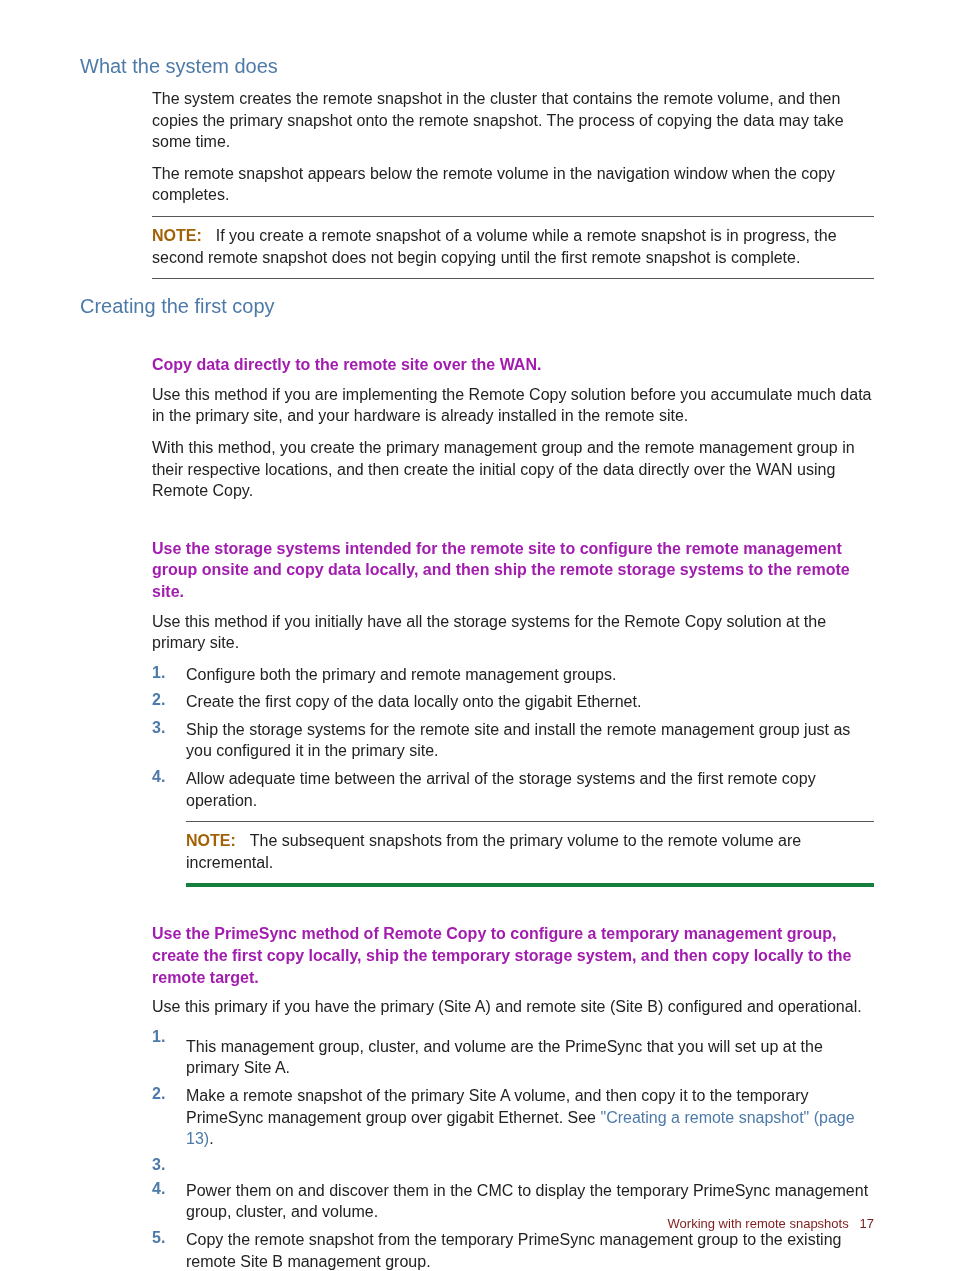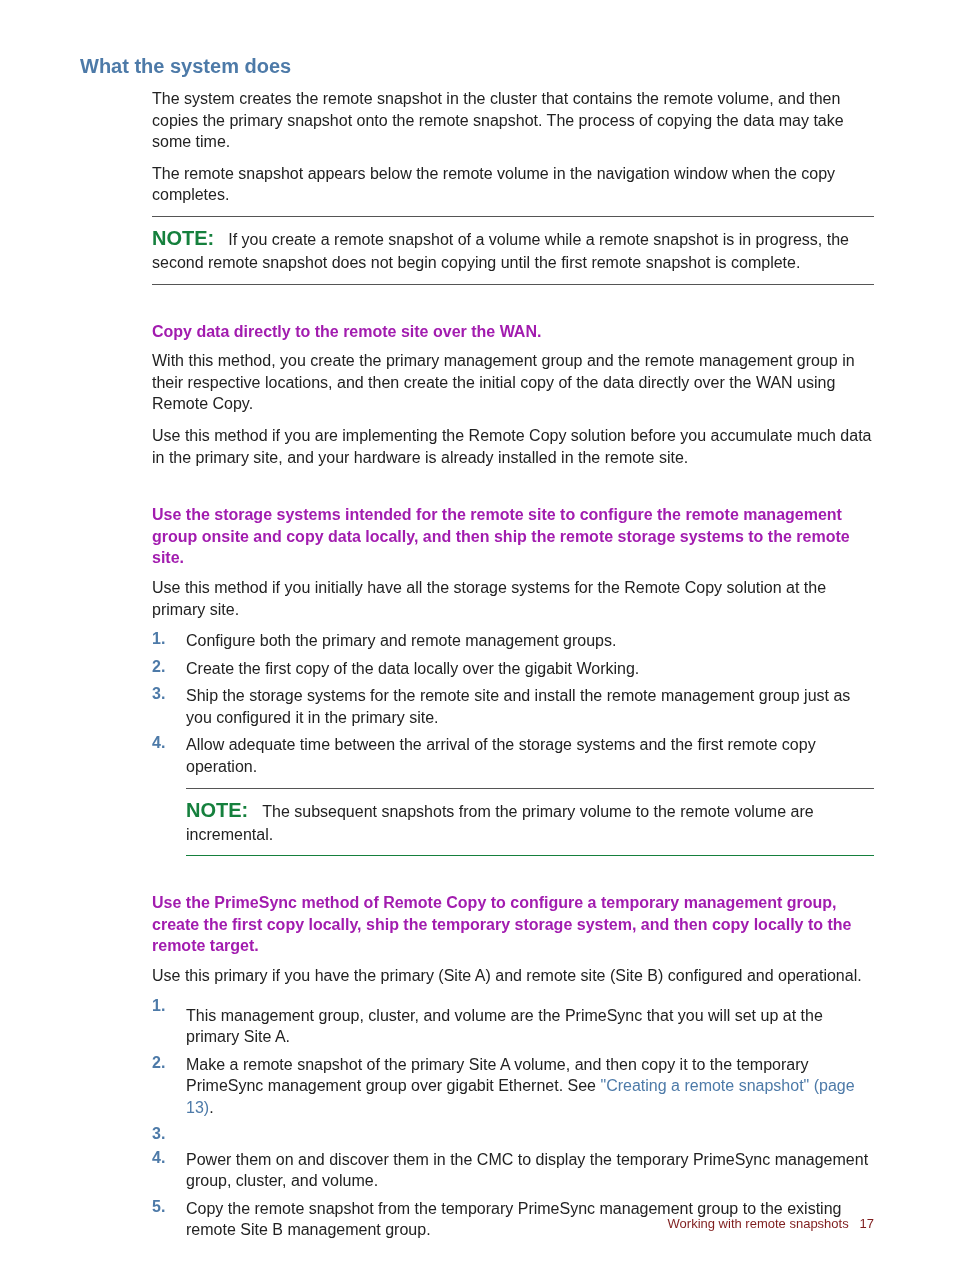--- a/index.html
+++ b/index.html
@@ -8,21 +8,21 @@
     height: 1271px;
     background: #fff;
     font-family: Arial, Helvetica, sans-serif;
     color: #000;
     padding: 55px 80px 40px 80px;
     position: relative;
   }
   .section-heading {
     color: #4d7aa8;
     font-size: 20px;
-    font-weight: bold;
+    font-weight: normal;
     margin-bottom: 10px;
   }
   .content-block {
     padding-left: 72px;
   }
   .para {
     font-size: 16px;
     line-height: 1.35;
     margin-bottom: 10px;
     color: #222;
@@ -37,22 +37,22 @@
   }
   .note-box {
     border-top: 1px solid #555;
     border-bottom: 1px solid #555;
     padding: 8px 0 10px 0;
     margin-top: 6px;
     margin-bottom: 14px;
   }
   .note-label {
     font-weight: bold;
-    color: #15803d;
-    font-size: 20px;
+    color: #a16207;
+    font-size: 16px;
     margin-right: 14px;
   }
   .note-text {
     font-size: 16px;
     line-height: 1.35;
     color: #222;
   }
   .ol {
     list-style: none;
     padding-left: 0;
@@ -88,21 +88,21 @@
     position: absolute;
     bottom: 40px;
     right: 80px;
     font-size: 13px;
     color: #7f1d1d;
   }
   .sec2 { margin-top: 16px; }
   .ol-nested-note {
     margin-left: 34px;
     border-top: 1px solid #555;
-    border-bottom: 1px solid #15803d;
+    border-bottom: 4px solid #15803d;
     padding: 8px 0 10px 0;
     margin-top: 8px;
     margin-bottom: 14px;
   }
 </style>
 </head>
 <body>
 
 <div>
   <h2 class="section-heading">What the system does</h2>
@@ -111,37 +111,38 @@
     <p class="para">The remote snapshot appears below the remote volume in the navigation window when the copy completes.</p>
     <div class="note-box">
       <p class="note-text">
         <span class="note-label">NOTE:</span><span>If you create a remote snapshot of a volume while a remote snapshot is in progress, the second remote snapshot does not begin copying until the first remote snapshot is complete.</span>
       </p>
     </div>
   </div>
 </div>
 
 <div class="sec2">
+  <h2 class="section-heading">Creating the first copy</h2>
   <div class="content-block">
 
     <p class="bold-para">Copy data directly to the remote site over the WAN.</p>
+    <p class="para">Use this method if you are implementing the Remote Copy solution before you accumulate much data in the primary site, and your hardware is already installed in the remote site.</p>
     <p class="para">With this method, you create the primary management group and the remote management group in their respective locations, and then create the initial copy of the data directly over the WAN using Remote Copy.</p>
-    <p class="para">Use this method if you are implementing the Remote Copy solution before you accumulate much data in the primary site, and your hardware is already installed in the remote site.</p>
 
     <p class="bold-para">Use the storage systems intended for the remote site to configure the remote management group onsite and copy data locally, and then ship the remote storage systems to the remote site.</p>
     <p class="para">Use this method if you initially have all the storage systems for the Remote Copy solution at the primary site.</p>
 
     <ul class="ol">
       <li>
         <span class="ol-num">1.</span>
         <span class="ol-text">Configure both the primary and remote management groups.</span>
       </li>
       <li>
         <span class="ol-num">2.</span>
-        <span class="ol-text">Create the first copy of the data locally over the gigabit Working.</span>
+        <span class="ol-text">Create the first copy of the data locally onto the gigabit Ethernet.</span>
       </li>
       <li>
         <span class="ol-num">3.</span>
         <span class="ol-text">Ship the storage systems for the remote site and install the remote management group just as you configured it in the primary site.</span>
       </li>
       <li>
         <span class="ol-num">4.</span>
         <span class="ol-text">Allow adequate time between the arrival of the storage systems and the first remote copy operation.</span>
       </li>
     </ul>

